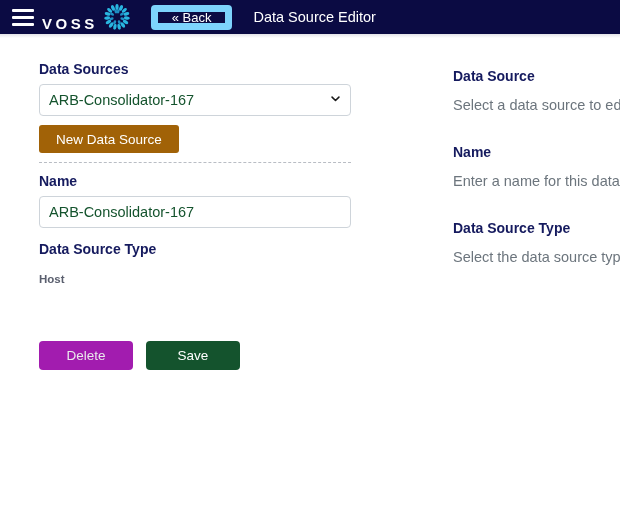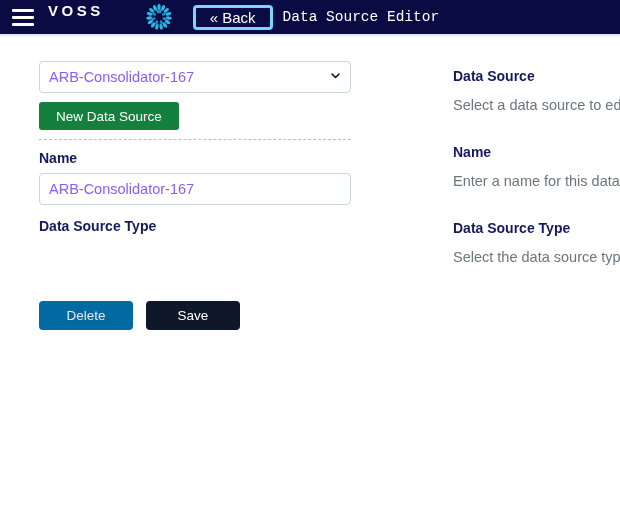--- a/index.html
+++ b/index.html
@@ -38,61 +38,59 @@
   }
   .hamburger span {
     display: block;
     height: 3px;
     width: 22px;
     background: #ffffff;
     border-radius: 1px;
   }
   .brand {
     display: flex;
-    align-items: flex-start;
-    margin-left: 14px;
-    flex: 0 0 auto;
-    gap: 36px;
+    align-items: flex-end;
+    margin-left: 8px;
+    flex: 0 0 auto;
   }
   .brand-word {
     color: #ffffff;
     font-size: 15px;
     font-weight: bold;
     letter-spacing: 3.5px;
   }
   .logo-mark {
     width: 30px;
     height: 30px;
     margin-left: 4px;
     flex: 0 0 auto;
   }
   .back-btn {
     margin-left: 19px;
     height: 25px;
     padding: 0 14px;
     display: inline-flex;
     align-items: center;
     justify-content: center;
-    border: 3px solid #7dd3fc;
+    border: 7px solid #7dd3fc;
     border-radius: 4px;
     background: transparent;
     color: #ffffff;
-    font-size: 15px;
+    font-size: 13px;
     font-family: "Liberation Sans", sans-serif;
     cursor: pointer;
     white-space: nowrap;
     flex: 0 0 auto;
   }
   .page-title {
-    margin-left: 10px;
+    margin-left: 21px;
     color: #ffffff;
     font-size: 14.5px;
     white-space: nowrap;
     flex: 0 0 auto;
-    font-family: Liberation Mono, monospace;
   }
 
   .header-shadow {
     position: absolute;
     top: 34px; left: 0;
     width: 620px;
     height: 4px;
     background: linear-gradient(to bottom, #e3e3e8, #ffffff);
   }
 
@@ -131,21 +129,21 @@
     margin: 0 0 4px 0;
     line-height: 13px;
   }
   .control {
     box-sizing: border-box;
     width: 312px;
     height: 32px;
     border: 1px solid #ced4da;
     border-radius: 4px;
     background: #ffffff;
-    color: #8b5cf6;
+    color: #14532d;
     font-size: 14.5px;
     font-family: "Liberation Sans", sans-serif;
     padding: 0 9px;
     outline: none;
     display: block;
   }
   select.control {
     appearance: none;
     -webkit-appearance: none;
     -moz-appearance: none;
@@ -168,21 +166,21 @@
   .gap-md { height: 13px; }
 
   .new-btn {
     display: inline-flex;
     align-items: center;
     justify-content: center;
     height: 28px;
     padding: 0 17px;
     border: none;
     border-radius: 3px;
-    background: #15803d;
+    background: #a16207;
     color: #ffffff;
     font-size: 13.5px;
     font-family: "Liberation Sans", sans-serif;
     cursor: pointer;
     white-space: nowrap;
   }
   .divider-dashed {
     width: 312px;
     height: 0;
     border-top: 1px dashed #b9bdc4;
@@ -203,26 +201,26 @@
     border-radius: 4px;
     font-size: 13.5px;
     font-family: "Liberation Sans", sans-serif;
     color: #ffffff;
     display: inline-flex;
     align-items: center;
     justify-content: center;
     white-space: nowrap;
   }
   .btn-delete {
-    background: #0369a1;
+    background: #a21caf;
     color: #e9eaec;
     cursor: default;
   }
   .btn-save {
-    background: #0f172a;
+    background: #14532d;
     cursor: pointer;
   }
 
   
   .help-block { margin-bottom: 30px; }
   .help-title {
     color: #151a5e;
     font-size: 14px;
     font-weight: bold;
     margin: 0 0 12px 0;
@@ -330,20 +328,21 @@
   <button class="back-btn">« Back</button>
 
   <div class="page-title">Data Source Editor</div>
 </div>
 <div class="header-shadow"></div>
 
 <div class="content">
 
   <div class="form-col">
 
+    <div class="field-label">Data Sources</div>
     <div class="select-wrap">
       <select class="control">
         <option>ARB-Consolidator-167</option>
       </select>
       <svg class="chev" viewBox="0 0 10 7">
         <path d="M1 1.3 L5 5.3 L9 1.3" fill="none" stroke="#1a1a1a" stroke-width="1.8" stroke-linecap="round" stroke-linejoin="round"></path>
       </svg>
     </div>
 
     <div class="gap-sm"></div>
@@ -353,20 +352,21 @@
 
     <div class="field-label">Name</div>
     <input class="control" type="text" value="ARB-Consolidator-167" style="">
 
     <div class="gap-md"></div>
 
     <div class="field-label">Data Source Type</div>
 
     <div class="gap-sm"></div>
 
+    <div class="small-label">Host</div>
 
     <div class="gap-sm"></div>
 
 
     <div class="actions">
       <button class="btn btn-delete">Delete</button>
       <button class="btn btn-save">Save</button>
     </div>
   </div>
 

